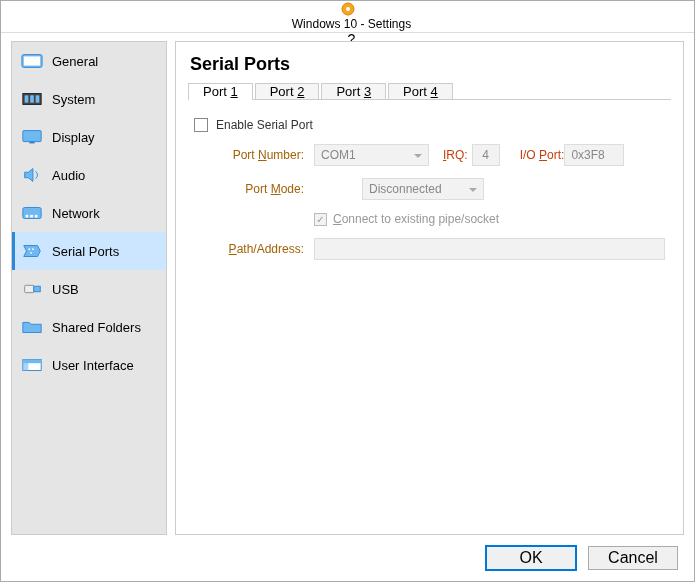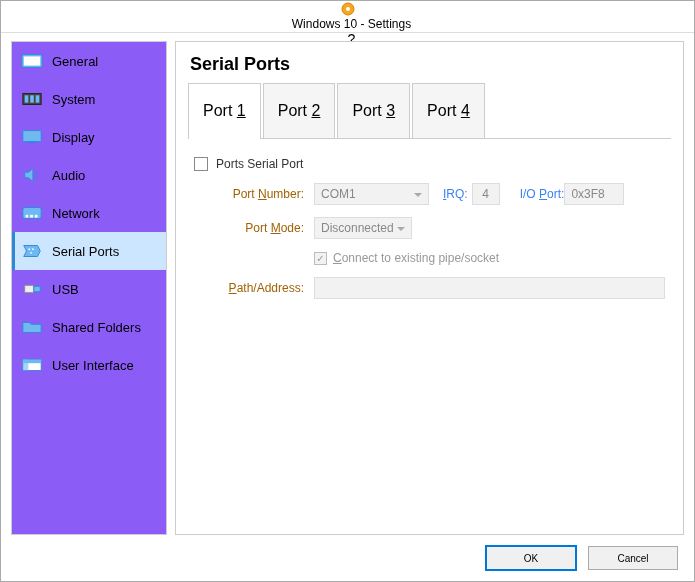--- a/index.html
+++ b/index.html
@@ -5,51 +5,51 @@
     * { box-sizing: border-box; margin: 0; padding: 0; font-family: "Segoe UI", Tahoma, sans-serif; }
     body { width: 695px; height: 582px; background: #fff; border: 1px solid #aaa; display: flex; flex-direction: column; }
     
     .titlebar { height: 32px; display: flex; align-items: center; padding-left: 8px; border-bottom: 1px solid #ddd; font-size: 12px; flex-direction: column; }
     .titlebar .app-icon { width: 16px; height: 16px; margin-right: 8px; }
     .titlebar .title-text { flex: 1; }
     .titlebar .ctrl { width: 45px; height: 32px; display: flex; align-items: center; justify-content: center; font-size: 14px; }
     
     .content { flex: 1; display: flex; padding: 8px 10px 0 10px; gap: 8px; overflow: hidden; }
     
-    .sidebar { width: 156px; background: #8b5cf6; border: 1px solid #ccc; overflow-y: auto; }
+    .sidebar { width: 156px; background: #e5e5e5; border: 1px solid #ccc; overflow-y: auto; }
     .side-item { display: flex; align-items: center; height: 38px; padding-left: 8px; font-size: 13px; cursor: pointer; position: relative; }
     .side-item.selected { background: #cde6ff; }
     .side-item.selected::before { content:""; position:absolute; left:0; top:0; bottom:0; width:3px; background:#2d88d8; }
     .side-icon { width: 24px; height: 18px; margin-right: 8px; display: flex; align-items: center; justify-content: center; }
     
     .mainpane { flex: 1; border: 1px solid #ccc; background: #fff; display: flex; flex-direction: column; }
     .main-title { font-size: 18px; font-weight: bold; padding: 12px 14px 8px 14px; }
     
     .tabs { display: flex; padding-left: 12px; }
-    .tab { padding: 18px 14px; font-size: 16px; border: 1px solid #ccc; border-bottom: none; margin-right: 2px; background: #f5f5f5; cursor: pointer; position: relative; }
+    .tab { padding: 0 14px; font-size: 13px; border: 1px solid #ccc; border-bottom: none; margin-right: 2px; background: #f5f5f5; cursor: pointer; position: relative; }
     .tab.active { background: #fff; z-index: 2; }
     .tab.active::after { content:""; position:absolute; left:0; right:0; bottom:-1px; height:1px; background:#fff; }
     .tab .u { text-decoration: underline; }
     .tabsep { border-top: 1px solid #ccc; margin: 0 12px; }
     
     .form { padding: 18px 18px; font-size: 12px; color: #333; }
     .row { display: flex; align-items: center; margin-bottom: 12px; }
     .chk { width: 14px; height: 14px; border: 1px solid #888; margin-right: 8px; display:inline-block; }
     .lbl-col { width: 110px; text-align: right; margin-right: 10px; color: #a16207; }
     .disabled-input { background: #f2f2f2; border: 1px solid #ddd; color: #888; height: 22px; padding: 0 6px; font-size: 12px; display: flex; align-items:center; }
     .dd { width: 115px; position: relative; }
     .dd::after { content:""; position:absolute; right:6px; top:9px; width:0;height:0; border-left:4px solid transparent; border-right:4px solid transparent; border-top:4px solid #aaa; }
     .small-inp { width: 28px; text-align:center; margin: 0 6px 0 4px; justify-content:center; }
     .io-inp { width: 60px; }
-    .inline-lbl { color:#3b82f6; margin-left: 14px; }
+    .inline-lbl { color:#c2410c; margin-left: 14px; }
     .chk-small { width:13px; height:13px; border:1px solid #bbb; background:#f2f2f2; margin-right:6px; display:inline-flex; align-items:center; justify-content:center; color:#999; font-size:10px; }
     .path-inp { flex:1; height:22px; }
     
     .footer { height: 46px; display: flex; justify-content: flex-end; align-items: center; padding-right: 16px; gap: 12px; border-top: none; }
-    .btn { width: 90px; height: 24px; border: 1px solid #aaa; background: #f0f0f0; font-size: 10px; display:flex; align-items:center; justify-content:center; cursor:pointer; }
+    .btn { width: 90px; height: 24px; border: 1px solid #aaa; background: #f0f0f0; font-size: 16px; display:flex; align-items:center; justify-content:center; cursor:pointer; }
     .btn.primary { border: 1px solid #0078d7; outline: 1px solid #0078d7; }
     
     
     .ic-svg { width: 22px; height: 16px; }
   </style>
 </head>
 <body>
 
 <div class="titlebar">
   <span class="app-icon">
@@ -160,33 +160,33 @@
     <div class="tabs">
       <div class="tab active"><span>Port</span> <span class="u">1</span></div>
       <div class="tab"><span>Port</span> <span class="u">2</span></div>
       <div class="tab"><span>Port</span> <span class="u">3</span></div>
       <div class="tab"><span>Port</span> <span class="u">4</span></div>
     </div>
     <div class="tabsep"></div>
     <div class="form">
         <div class="row">
           <span class="chk"></span>
-          <span>Ports Serial Port</span>
+          <span>Enable Serial Port</span>
         </div>
         <div class="row">
           <span class="lbl-col"><span>Port <span style="text-decoration: underline;">N</span>umber:</span></span>
           <span class="disabled-input dd">COM1</span>
           <span class="inline-lbl"><span><span style="text-decoration: underline;">I</span>RQ:</span></span>
           <span class="disabled-input small-inp">4</span>
           <span class="inline-lbl"><span>I/O <span style="text-decoration: underline;">P</span>ort:</span></span>
           <span class="disabled-input io-inp">0x3F8</span>
         </div>
         <div class="row">
           <span class="lbl-col"><span>Port <span style="text-decoration: underline;">M</span>ode:</span></span>
-          <span class="disabled-input dd" style="width: 98px;">Disconnected</span>
+          <span class="disabled-input dd" style="width: 122px; margin-left: 48px;">Disconnected</span>
         </div>
         <div class="row">
           <span class="lbl-col"></span>
           <span class="chk-small">✓</span>
           <span style="color: rgb(153, 153, 153);"><span><span style="text-decoration: underline;">C</span>onnect to existing pipe/socket</span></span>
         </div>
         <div class="row">
           <span class="lbl-col"><span><span style="text-decoration: underline;">P</span>ath/Address:</span></span>
           <span class="disabled-input path-inp"></span>
         </div>

